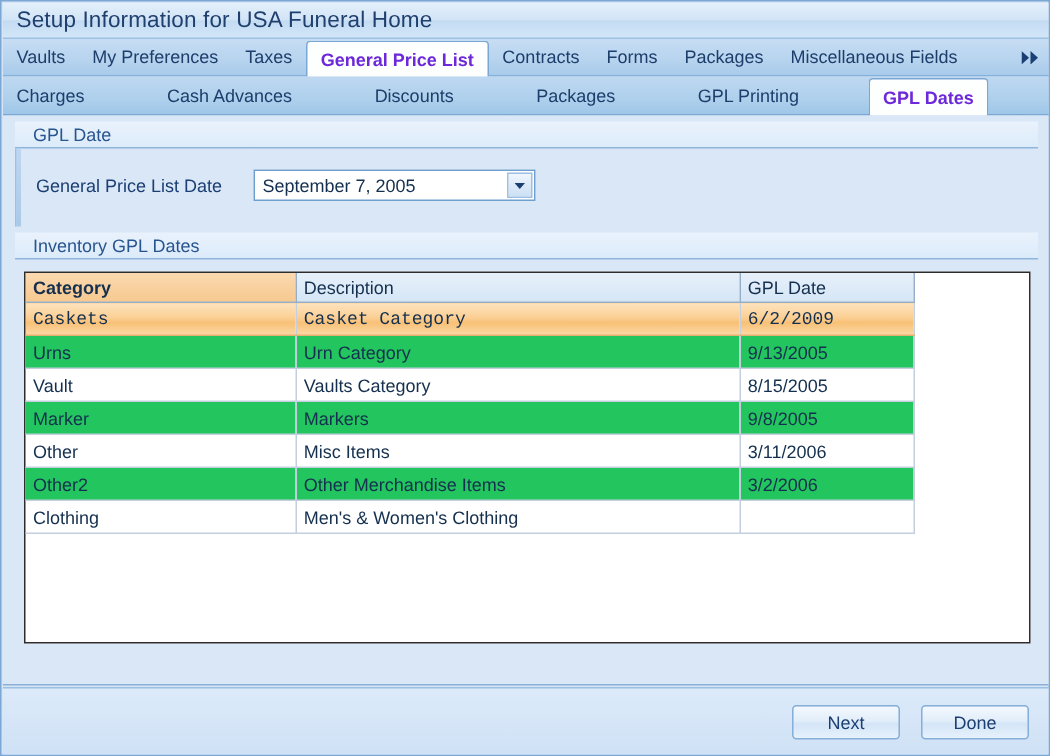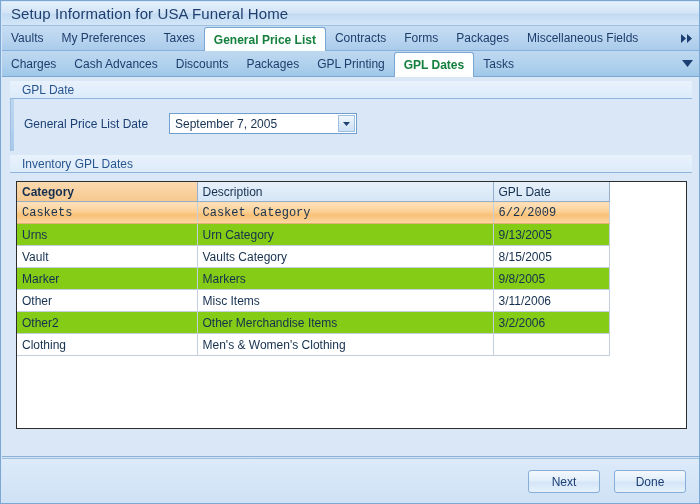--- a/index.html
+++ b/index.html
@@ -49,40 +49,40 @@
     position: absolute;
     left: 1px;
     width: 698px;
     box-sizing: border-box;
     display: flex;
     align-items: flex-end;
     background: linear-gradient(to bottom, #c7ddf3 0%, #b8d4ef 55%, #a9cbeb 100%);
   }
   .tabstrip.row1 { top: 25px; height: 25px; border-bottom: 1px solid #85b0da; }
   .tabstrip.row2 { top: 50px; height: 26px; border-bottom: 1px solid #7ba7d4;
-                   background: linear-gradient(to bottom, #bfd8f1 0%, #aed0ec 60%, #9fc7e8 100%); }
+                   background: linear-gradient(to bottom, #bfd8f1 0%, #aed0ec 60%, #9fc7e8 100%); gap: 37px; }
 
   .tab {
     height: 100%;
     box-sizing: border-box;
     padding: 0 9px;
     display: flex;
     align-items: center;
     justify-content: center;
     white-space: nowrap;
     font-size: 12px;
     color: #1d3e6b;
     cursor: default;
     background: transparent;
     border: none;
   }
   .tab.active {
     background: #fdfefe;
     font-weight: bold;
-    color: #15803d;
+    color: #6d28d9;
     border-left: 1px solid #7ba7d4;
     border-right: 1px solid #7ba7d4;
     border-top: 1px solid #7ba7d4;
     border-top-left-radius: 3px;
     border-top-right-radius: 3px;
     position: relative;
     z-index: 3;
   }
   .tabstrip.row1 .tab.active { height: 24px; margin-bottom: -1px; }
   .tabstrip.row2 .tab.active { height: 25px; margin-bottom: -1px; }
@@ -220,21 +220,21 @@
   table.grid td {
     height: 21px;
     padding: 0 0 0 5px;
     border-bottom: 1px solid #c3cfdf;
     border-right: 1px solid #c3cfdf;
     color: #15304f;
     white-space: nowrap;
     overflow: hidden;
     background: #ffffff;
   }
-  table.grid tr.alt td { background: #84cc16; }
+  table.grid tr.alt td { background: #22c55e; }
   table.grid tr.selected td {
     background: linear-gradient(to bottom, #fde2bd 0%, #fbcf93 45%, #f8c076 60%, #fcd9a6 100%);
     border-bottom: 1px solid #e4b273;
     font-family: Liberation Mono, monospace;
   }
 
   
   .buttonbar {
     position: absolute;
     left: 1px;

